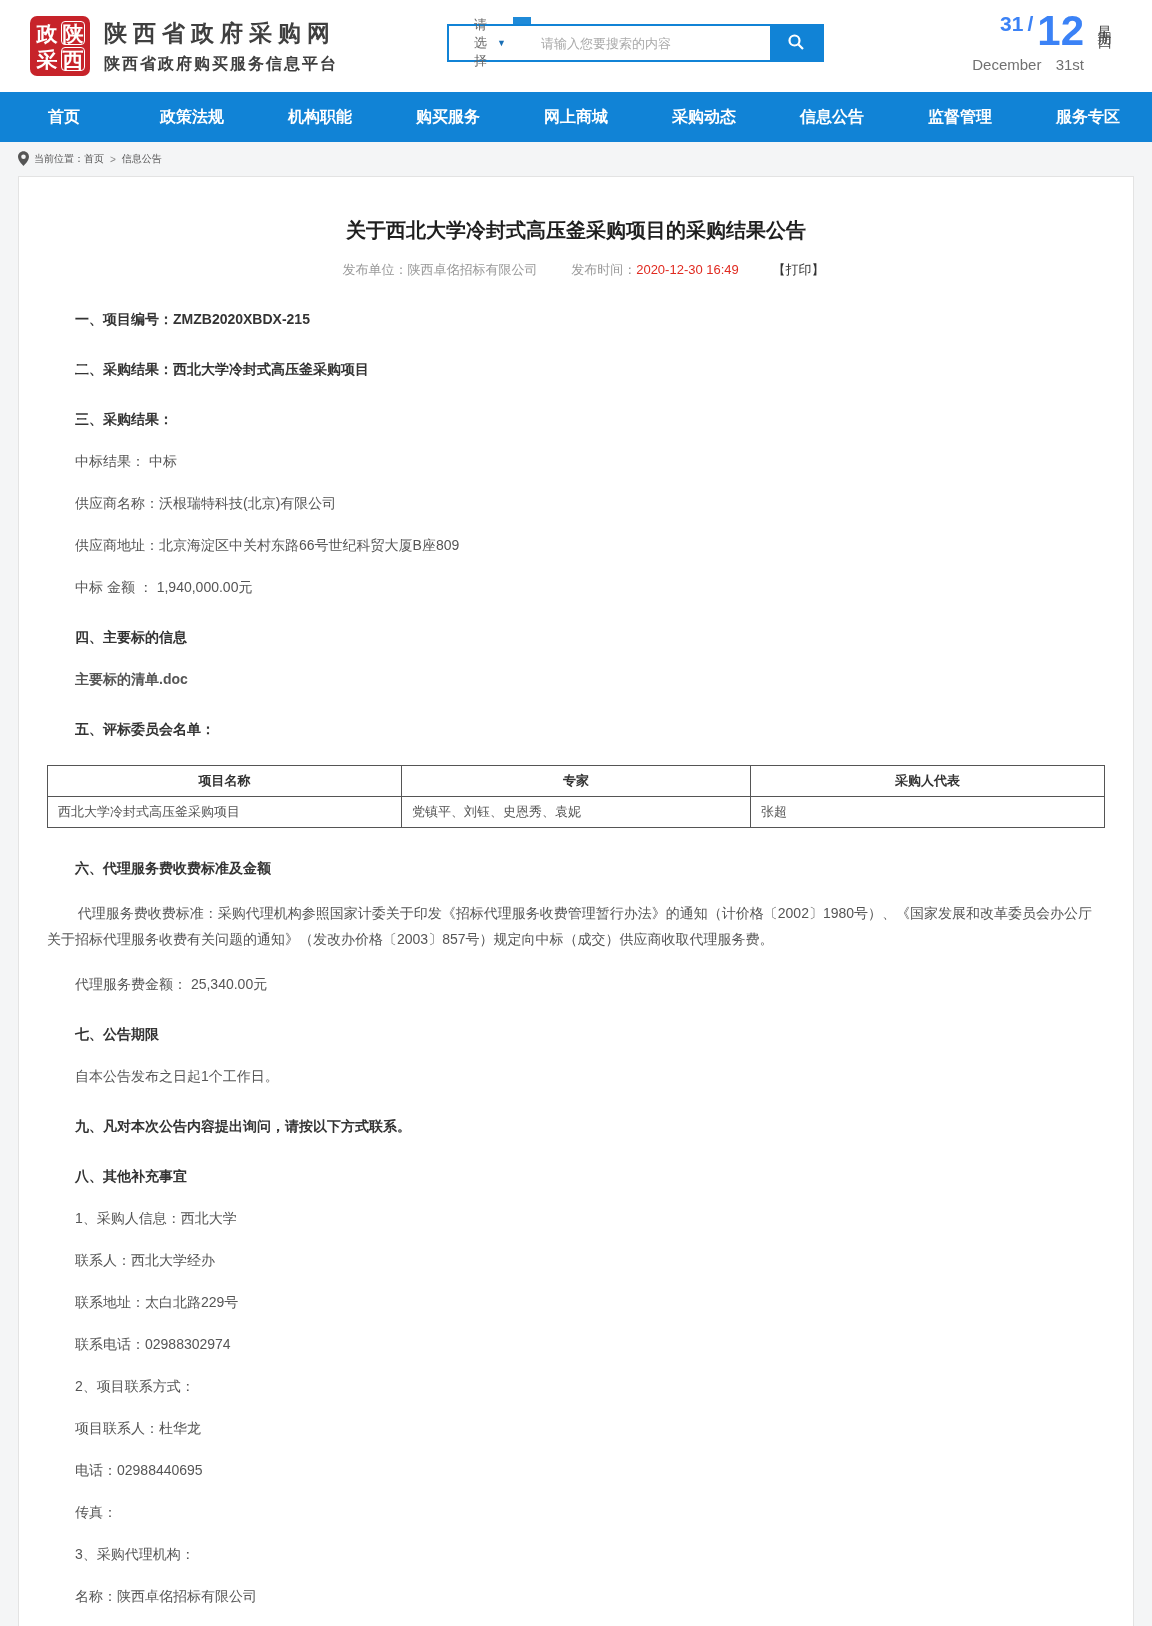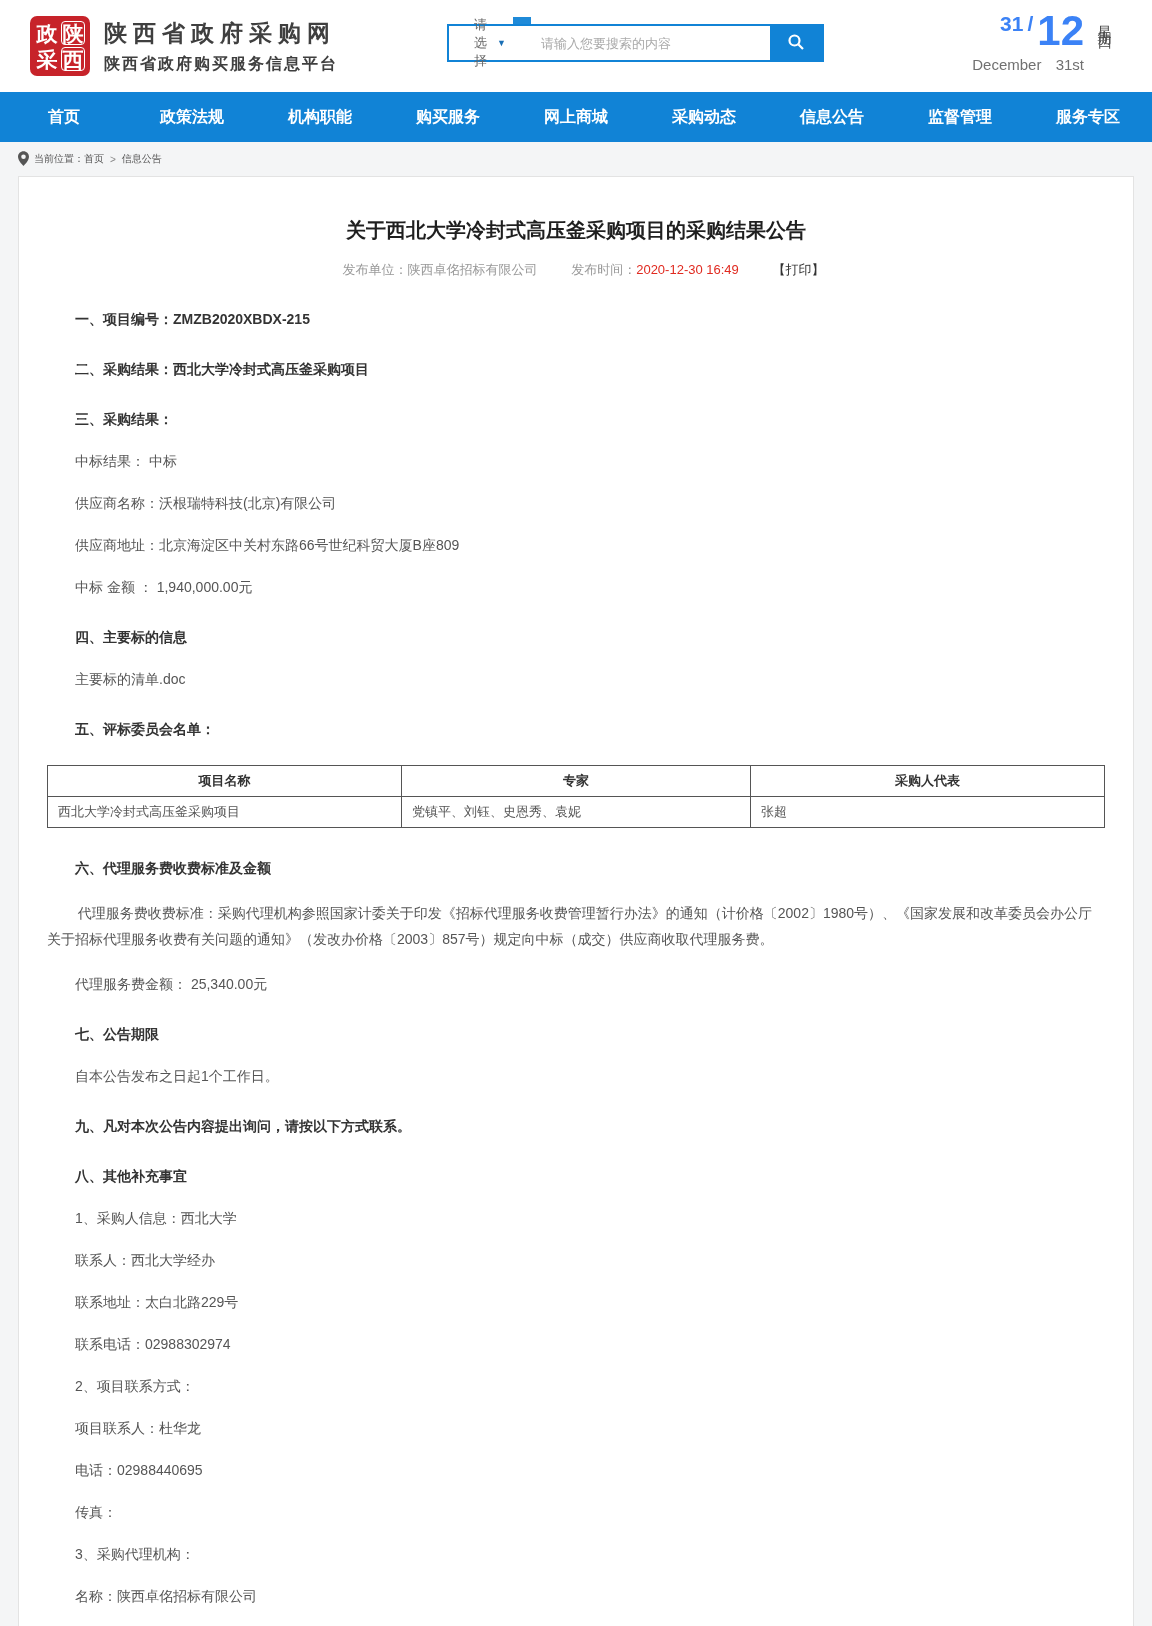--- a/index.html
+++ b/index.html
@@ -49,21 +49,21 @@
   .article-title { text-align:center; font-size:20px; font-weight:bold; color:#1f1f1f; }
   .article-meta { text-align:center; margin-top:17px; font-size:13px; color:#999; }
   .article-meta .blk { margin:0 15px; }
   .article-meta .time { color:#e02a20; }
   .article-meta .print { color:#333; cursor:pointer; margin-left:15px; }
 
   .article-body { margin-top:22px; font-size:14px; color:#555; }
   .article-body p { margin:0; }
   .article-body p.h { margin:32px 0 0 28px; color:#333; font-weight:bold; }
   .article-body p.p { margin:24px 0 0 28px; }
-  .article-body p.link { margin:24px 0 0 28px; cursor:pointer; }
+  .article-body p.link { margin:24px 0 0 28px; cursor:pointer;font-weight:bold; }
   .article-body p.indent { margin:22px 0 0 0; text-indent:2.2em; line-height:26px; }
 
   table.experts { width:100%; border-collapse:collapse; margin:26px 0 4px; }
   table.experts th, table.experts td { border:1px solid #555; height:31px; font-size:13px; padding:0 10px; }
   table.experts th { color:#333; font-weight:bold; text-align:center;margin-top:20px; }
   table.experts td { color:#555; text-align:left; }
   table.experts th:nth-child(1), table.experts td:nth-child(1) { width:33.5%; }
   table.experts th:nth-child(2), table.experts td:nth-child(2) { width:33%; }
 </style>
 </head>

